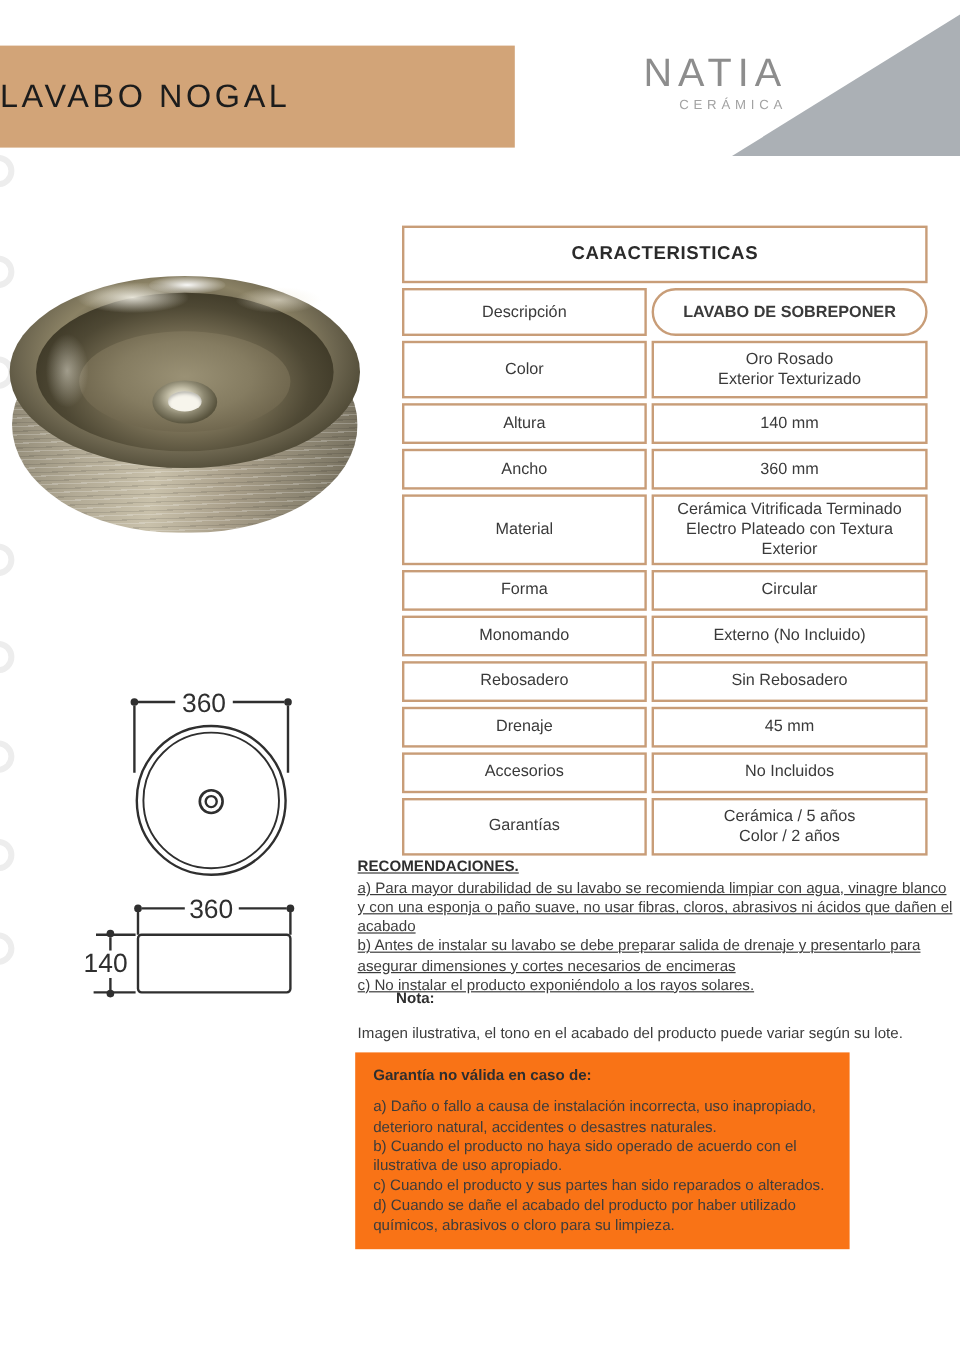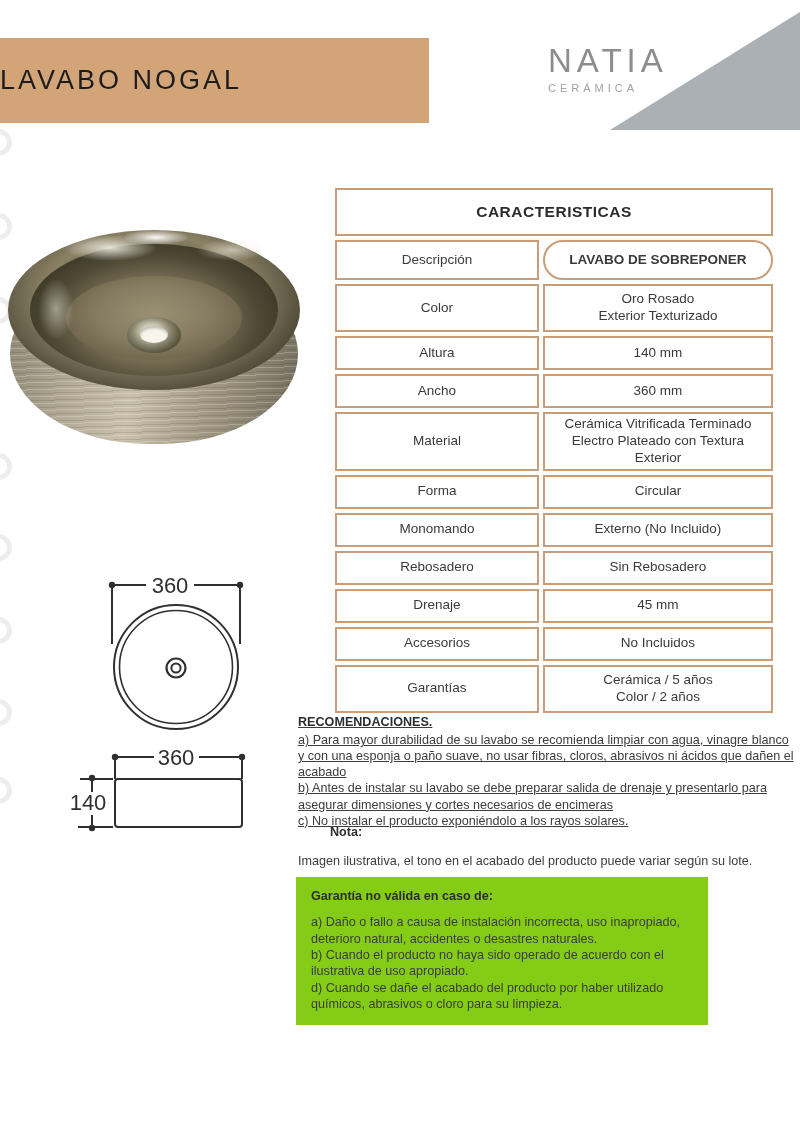--- a/index.html
+++ b/index.html
@@ -4,21 +4,21 @@
 <style>
   * { margin:0; padding:0; box-sizing:border-box; }
   html,body { background:#fff; }
   body { font-family:"Liberation Sans", sans-serif; color:#3c3c3c; }
   .page { position:relative; width:800px; height:1136px; background:#fff; overflow:hidden; margin:0 auto; }
 
   
   .header-band { position:absolute; left:0; top:38px; width:429px; height:85px; background:#D2A478; }
   .header-band h1 { font-size:27px; font-weight:normal; letter-spacing:3px; color:#1c1c1c;
                     text-align:left; line-height:85px; white-space:nowrap; }
-  .brand { position:absolute; left:548px; top:42px; width:128px; text-align:left; }
+  .brand { position:absolute; left:528px; top:42px; width:128px; text-align:right; }
   .brand-name { font-size:33px; letter-spacing:5px; color:#8d8d8d; font-weight:normal; }
   .brand-sub { font-size:11px; letter-spacing:4px; color:#a2a2a2; margin-top:2px; }
   .corner-triangle { position:absolute; right:0; top:0; width:195px; height:130px; }
 
   
   .wm { position:absolute; left:-15px; width:27px; height:27px; border:5px solid #ededed; border-radius:50%; }
 
   
   .sink { position:absolute; left:8px; top:230px; width:292px; height:216px; }
   .sink div { position:absolute; }
@@ -58,21 +58,21 @@
   .drawing { position:absolute; }
   .drawing text { font-family:"Liberation Sans", sans-serif; font-size:22px; fill:#2f2f2f; }
 
   
   .rec { position:absolute; left:298px; top:714px; width:499px; font-size:12.6px; line-height:1.28;text-decoration:underline; }
   .rec-title { font-weight:bold; color:#2e2e2e; margin-bottom:2px; }
   .note { position:absolute; left:298px; top:824px; width:499px; font-size:12.6px; line-height:1.3; }
   .note-label { font-weight:bold; color:#2e2e2e;margin-left:32px; }
   .note-text { margin-top:13px; }
   .warranty { position:absolute; left:296px; top:877px; width:412px; min-height:130px;
-              background:#84cc16; padding:11px 15px 12px 15px; font-size:12.6px; line-height:1.3; }
+              background:#f97316; padding:11px 15px 12px 15px; font-size:12.6px; line-height:1.3; }
   .warranty-title { font-weight:bold; color:#2e2e2e; margin-bottom:10px; }
 </style>
 </head>
 <body>
 
 <div class="page">
 
   <div class="header-band">
     <h1>LAVABO NOGAL</h1>
   </div>
@@ -205,16 +205,17 @@
 
   <div class="note">
     <div class="note-label">Nota:</div>
     <div class="note-text">Imagen ilustrativa, el tono en el acabado del producto puede variar según su lote.</div>
   </div>
 
   <div class="warranty">
     <div class="warranty-title">Garantía no válida en caso de:</div>
     <div>a) Daño o fallo a causa de instalación incorrecta, uso inapropiado, deterioro natural, accidentes o desastres naturales.</div>
     <div>b) Cuando el producto no haya sido operado de acuerdo con el ilustrativa de uso apropiado.</div>
+    <div>c) Cuando el producto y sus partes han sido reparados o alterados.</div>
     <div>d) Cuando se dañe el acabado del producto por haber utilizado químicos, abrasivos o cloro para su limpieza.</div>
   </div>
 
 </div>
 
 </body></html>

